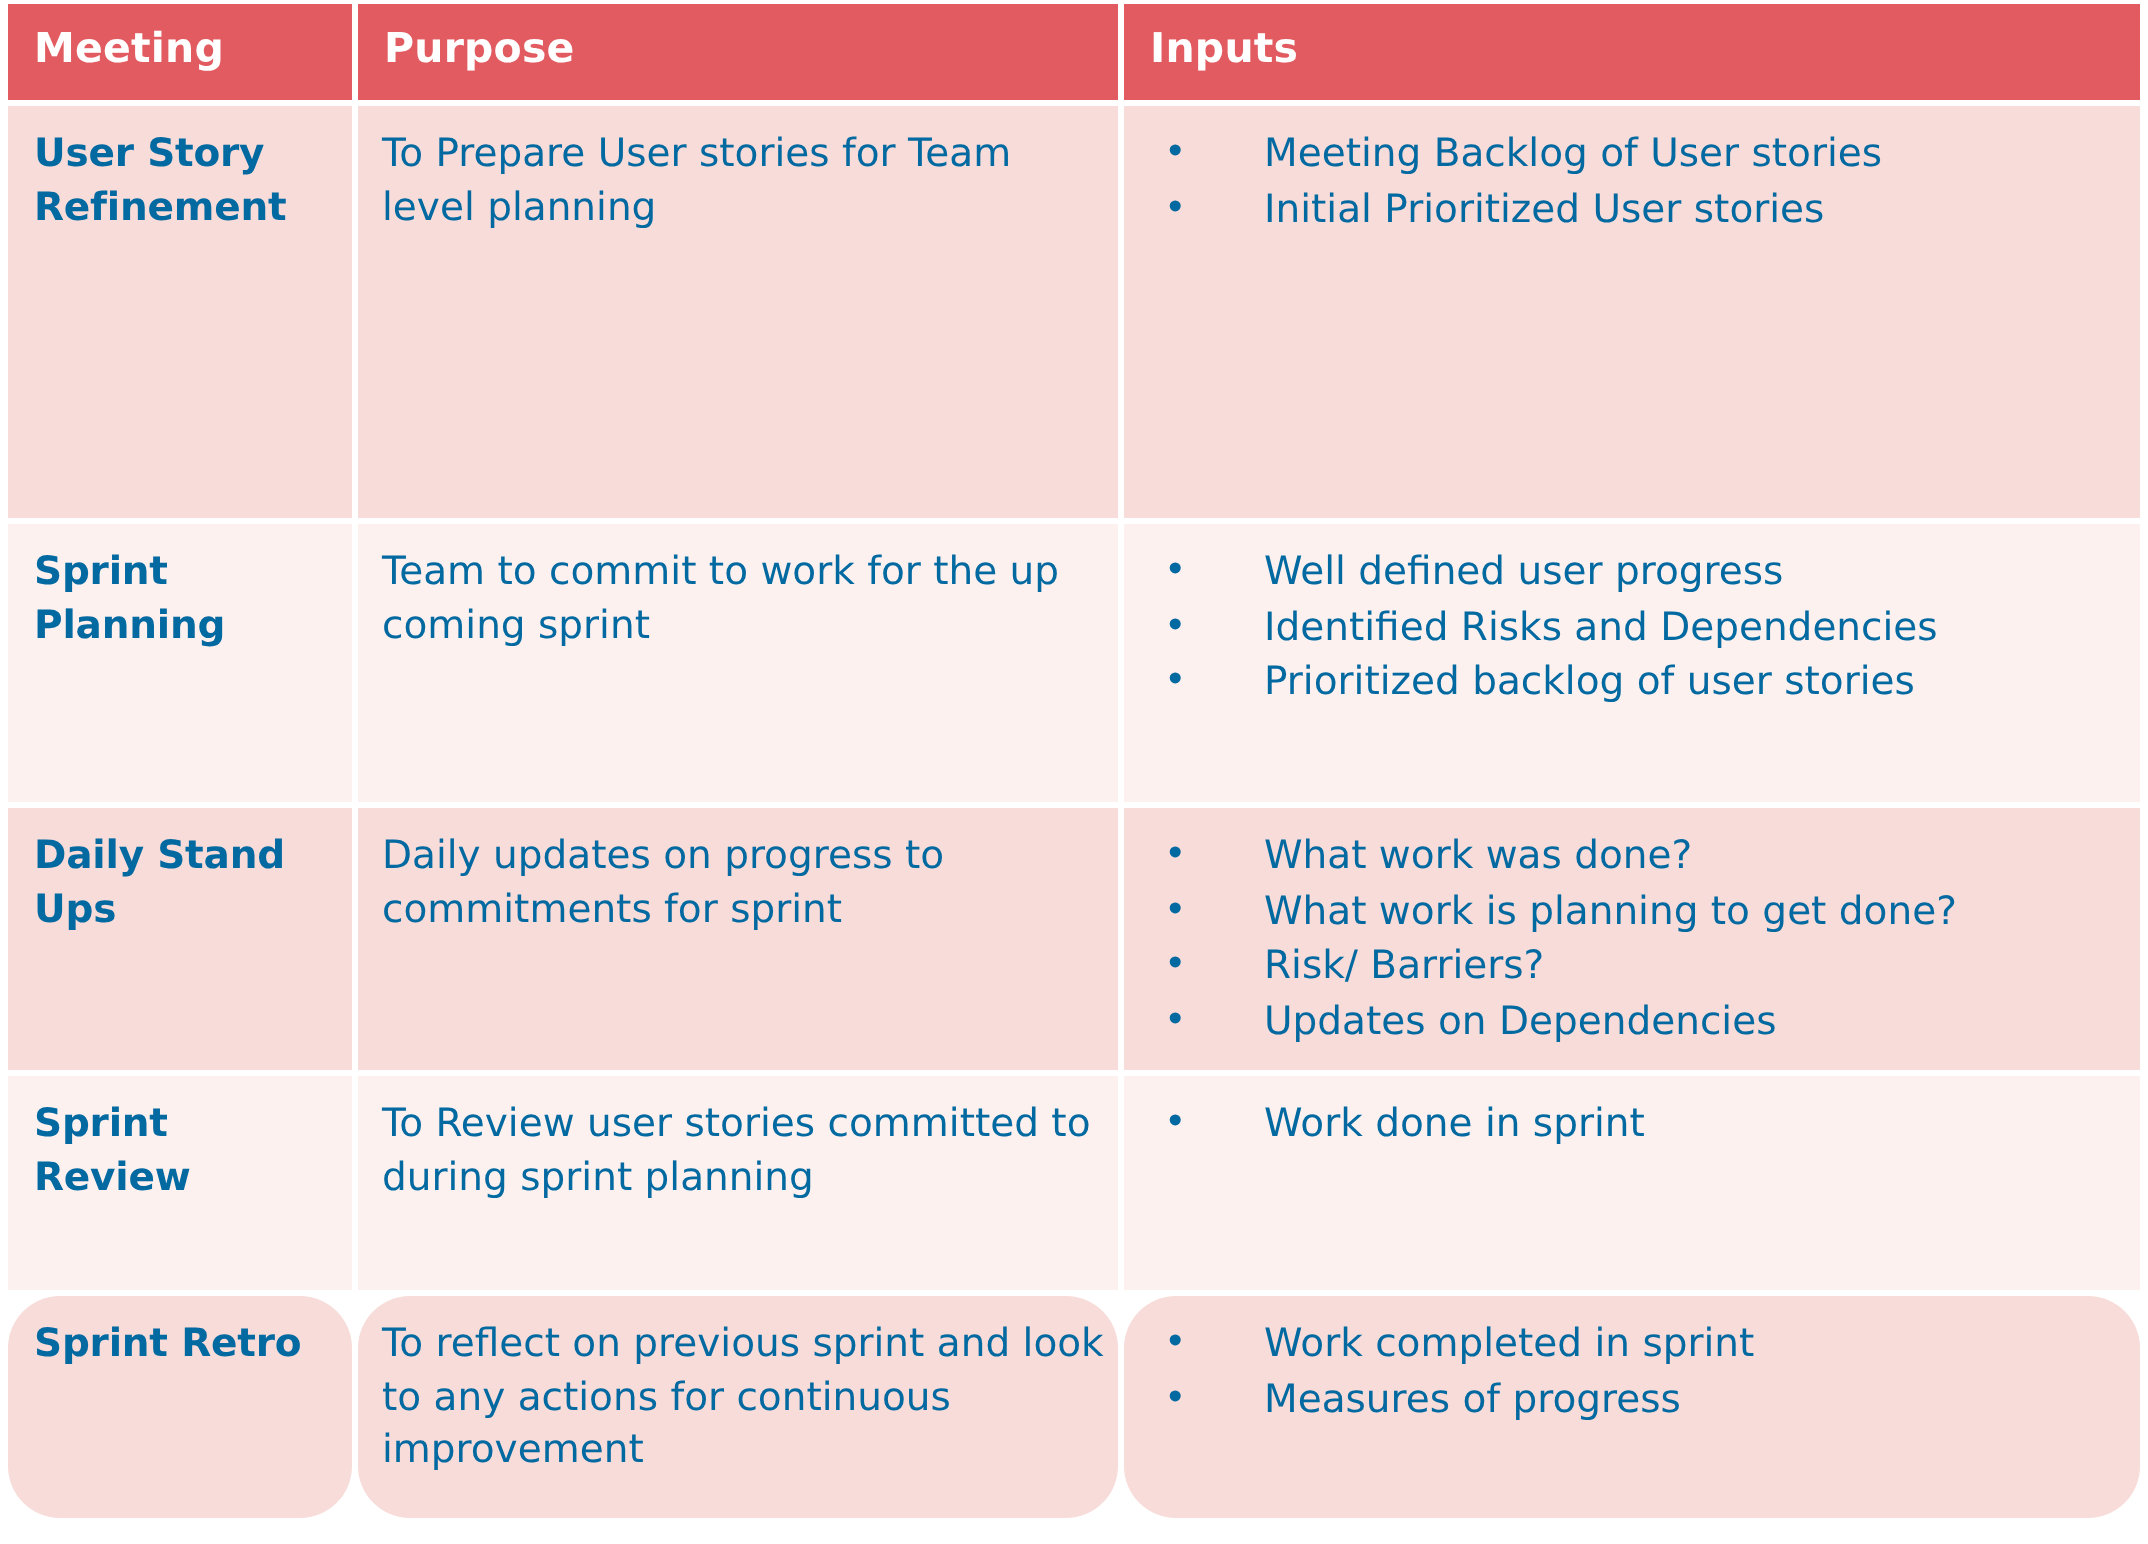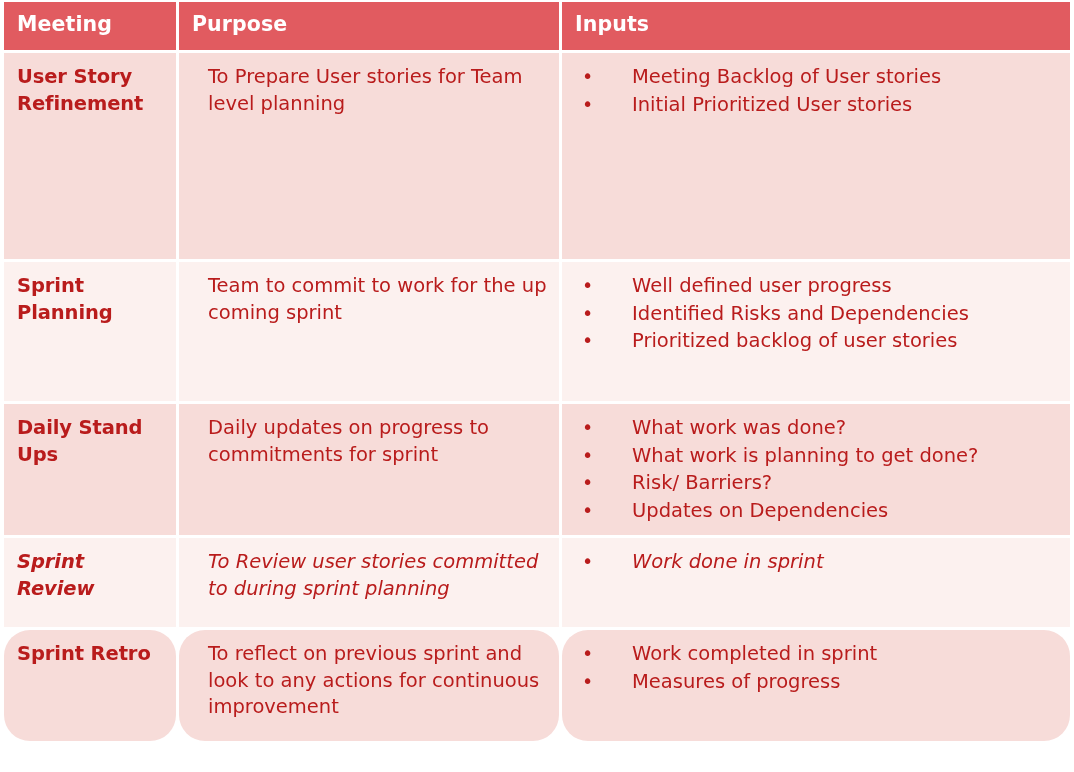--- a/index.html
+++ b/index.html
@@ -58,21 +58,21 @@
   }
 
   tr.shade-dark td.body-cell { background: #F7DCD9; }
   tr.shade-light td.body-cell { background: #FCF1EF; }
 
   td.cell-meeting {
     font-weight: bold;
     letter-spacing: -0.1px;
   }
   td.cell-purpose {
-    padding-left: 29px;
+    padding-left: 12px;
     padding-right: 6px;
   }
   td.cell-inputs {
     padding-left: 12px;
   }
 
   ul.bullets {
     list-style: none;
     margin: 0;
     padding: 0;
@@ -90,24 +90,24 @@
     width: 10px;
     text-align: left;
     font-size: 19px;
     line-height: 1.36;
   }
 
   
   tr.row-h1 td { height: 206px; }
   tr.row-h2 td { height: 139px; }
   tr.row-h3 td { height: 105px; }
-  tr.row-h4 td { height: 89px; font-style: italic; }
+  tr.row-h4 td { height: 107px; }
   tr.row-h5 td { height: 111px; border-radius: 26px; }
 </style>
-<style>th.header-cell{background:#E15B60;color:#ffffff;}tr.shade-dark td.body-cell{background:#F7DCD9;}tr.shade-light td.body-cell{background:#FCF1EF;margin-left:15px;}td.body-cell{color:#b91c1c;}html,body{background:#FFFFFF;}</style></head>
+<style>th.header-cell{background:#E15B60;color:#ffffff;}tr.shade-dark td.body-cell{background:#F7DCD9;}tr.shade-light td.body-cell{background:#FCF1EF;margin-left:15px;}td.body-cell{color:#0369a1;}html,body{background:#FFFFFF;}</style></head>
 <body>
 
 <div id="table-wrap">
   <table class="agile-table">
     <colgroup>
       <col class="col-meeting">
       <col class="col-purpose">
       <col class="col-inputs">
     </colgroup>
     <thead>

